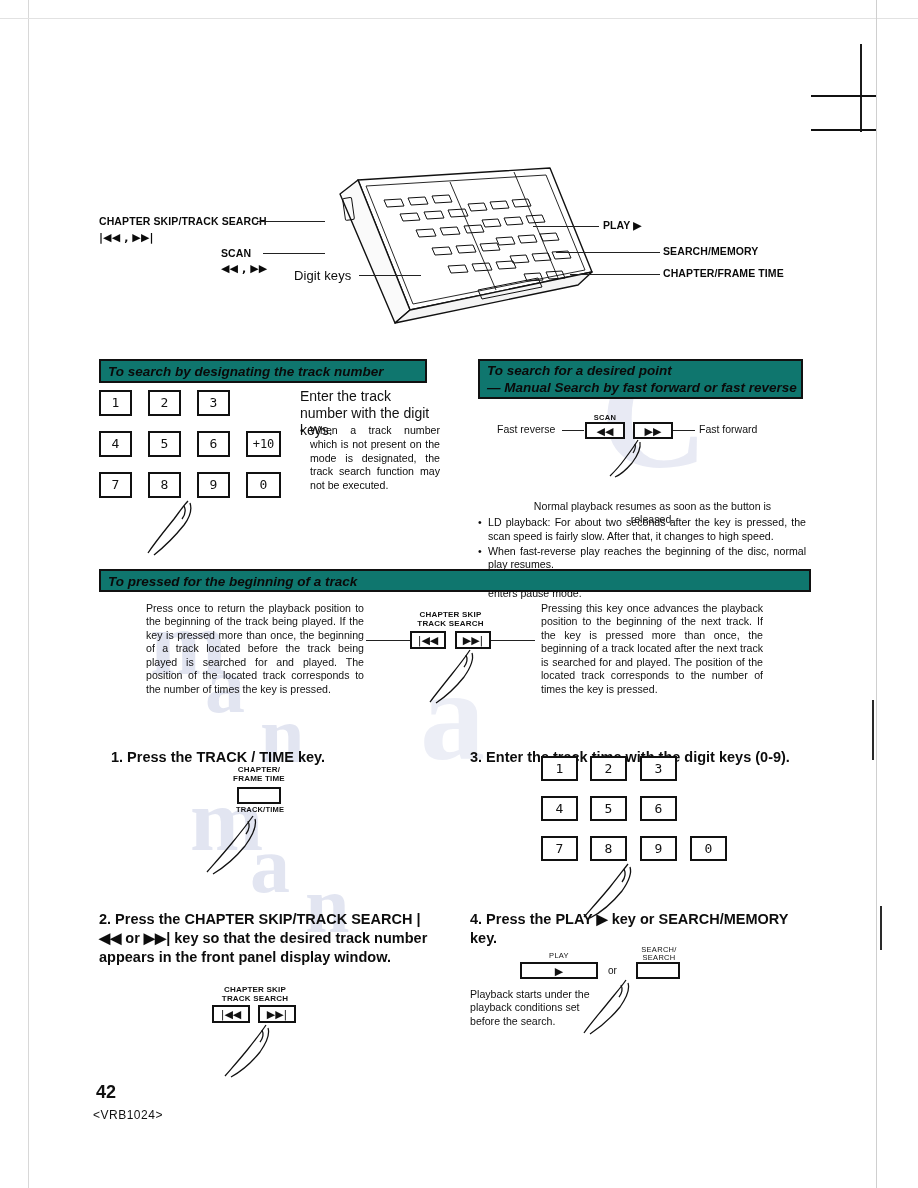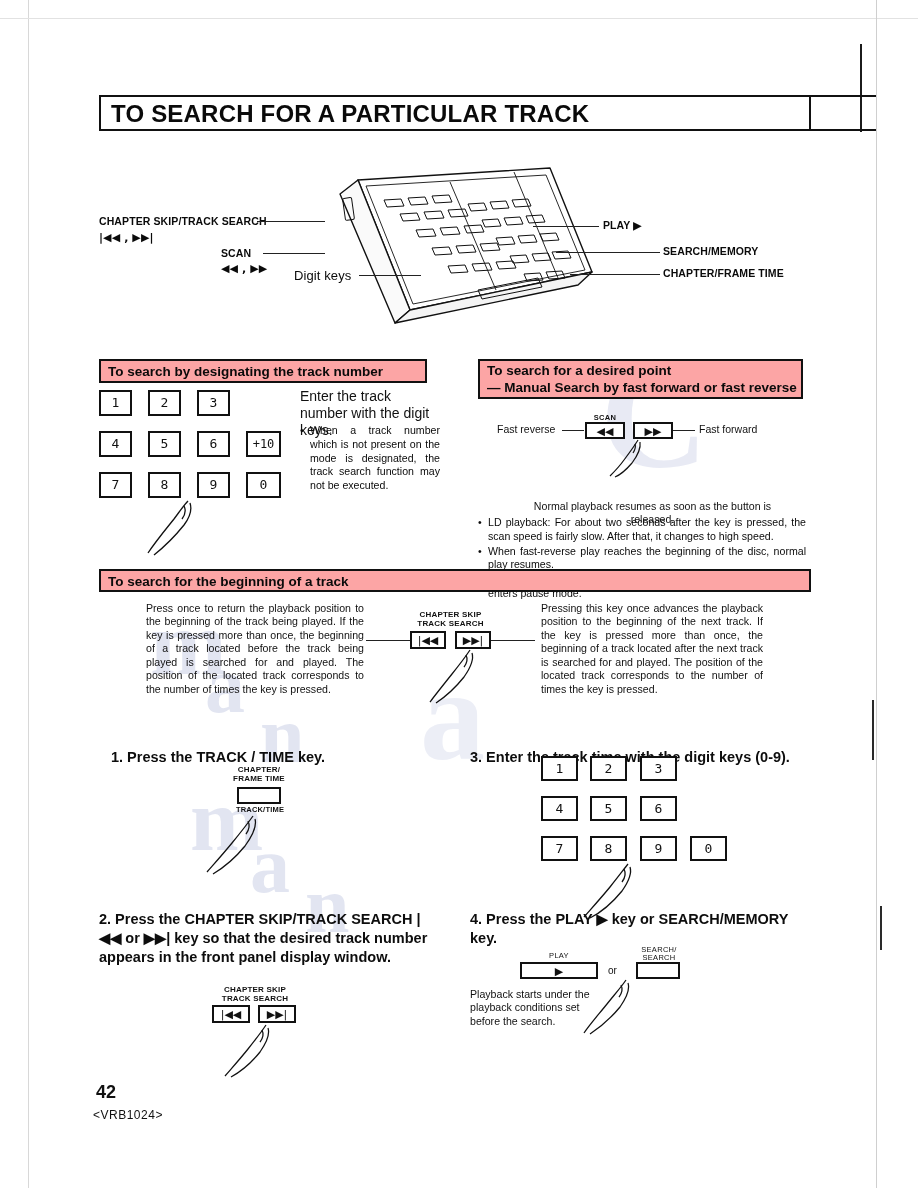--- a/index.html
+++ b/index.html
@@ -78,22 +78,23 @@
     position: absolute;
     height: 1px;
     background: #222;
   }
   .arrowsym { font-family: "DejaVu Sans", sans-serif; font-size: 9px; }
 
   
   .sec-box {
     position: absolute;
     border: 2px solid #111;
-    background: #fca5a5;
+    background: #0f766e;
     box-sizing: border-box;
+    font-style: italic;
   }
   .sec-box .sec-text {
     position: absolute;
     left: 7px;
     font-size: 13.5px;
     font-weight: bold;
     white-space: nowrap;
   }
 
   
@@ -219,23 +220,20 @@
 
   <div class="wm" style="left:150px; top:590px;">m</div>
   <div class="wm" style="left:205px; top:640px; font-size:80px;">a</div>
   <div class="wm" style="left:260px; top:690px; font-size:80px;">n</div>
   <div class="wm" style="left:190px; top:770px; font-size:88px;">m</div>
   <div class="wm" style="left:250px; top:820px; font-size:80px;">a</div>
   <div class="wm" style="left:305px; top:860px; font-size:80px;">n</div>
   <div class="wm" style="left:600px; top:330px; font-size:150px; color:rgba(110,125,185,0.16);">C</div>
   <div class="wm" style="left:420px; top:640px; font-size:130px; color:rgba(110,125,185,0.13);">a</div>
 
-  <div class="title-bar">
-    <div class="title-text">TO SEARCH FOR A PARTICULAR TRACK</div>
-  </div>
   <div class="title-rule-right"></div>
   <div class="title-rule-right2"></div>
 
   <svg width="330" height="165" viewBox="0 0 330 165" style="position:absolute; left:300px; top:160px;">
     <g fill="none" stroke="#111" stroke-width="1.4" stroke-linejoin="round">
 
       <path d="M 58,20 L 250,8 L 292,112 L 110,150 Z" fill="#ffffff"></path>
 
       <path d="M 58,20 L 40,34 L 95,163 L 110,150 Z" fill="#fafafa"></path>
       <path d="M 110,150 L 95,163 L 278,125 L 292,112 Z" fill="#f4f4f4"></path>
@@ -396,21 +394,21 @@
       <div class="dot">•</div>
       <div class="txt">When fast-reverse play reaches the beginning of the disc, normal play resumes.</div>
     </div>
     <div class="bullet-row">
       <div class="dot"></div>
       <div class="txt">When fast-forward play reaches the end of the dis, and the unit enters pause mode.</div>
     </div>
   </div>
 
   <div class="sec-box" style="left:99px; top:569px; width:712px; height:23px;">
-    <div class="sec-text" style="top:3px;">To search for the beginning of a track</div>
+    <div class="sec-text" style="top:3px;">To pressed for the beginning of a track</div>
   </div>
 
   <div class="body-text" style="left:146px; top:602px; width:218px;">Press once to return the playback position to the beginning of the track being played. If the key is pressed more than once, the beginning of a track located before the track being played is searched for and played. The position of the located track corresponds to the number of times the key is pressed.</div>
 
   <div class="mini-label" style="left:398px; top:611px; width:105px;">CHAPTER SKIP</div>
   <div class="mini-label" style="left:398px; top:620px; width:105px;">TRACK SEARCH</div>
 
   <div class="leader" style="left:366px; top:640px; width:44px;"></div>
   <div class="btn-wide" style="left:410px; top:631px; width:36px; height:18px;"><span style="line-height:14px; font-size:11px;">|◀◀</span></div>
   <div class="btn-wide" style="left:455px; top:631px; width:36px; height:18px;"><span style="line-height:14px; font-size:11px;">▶▶|</span></div>

